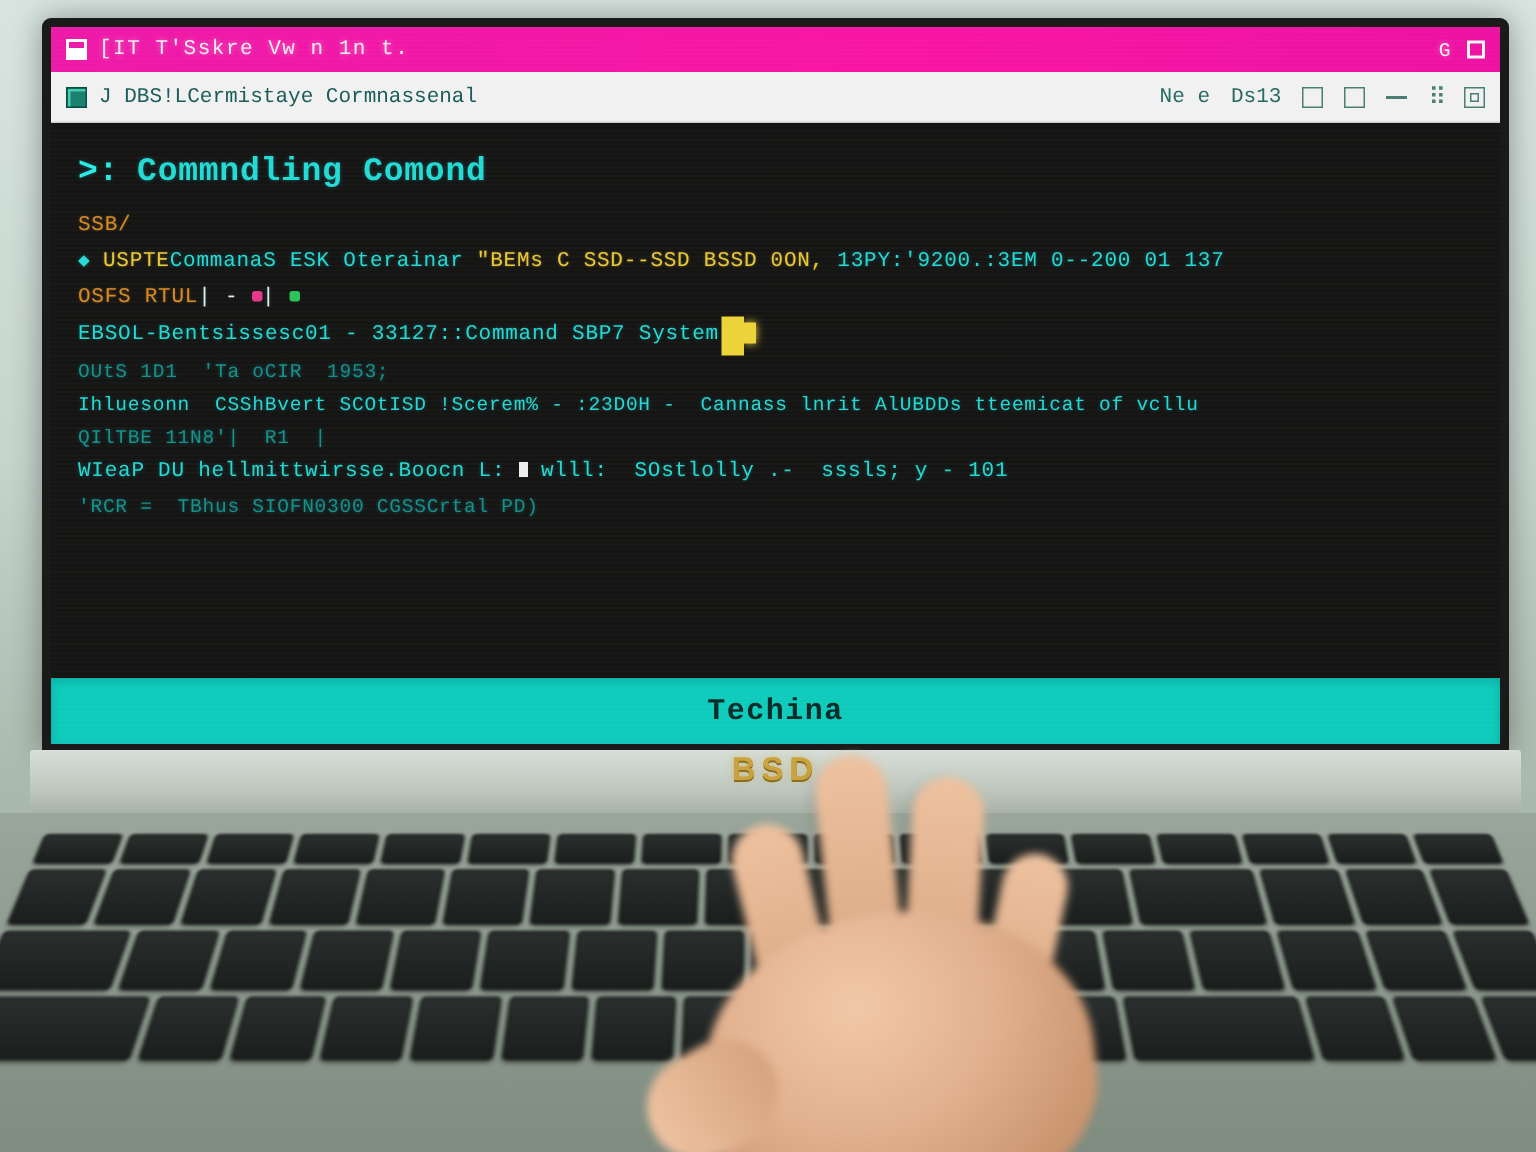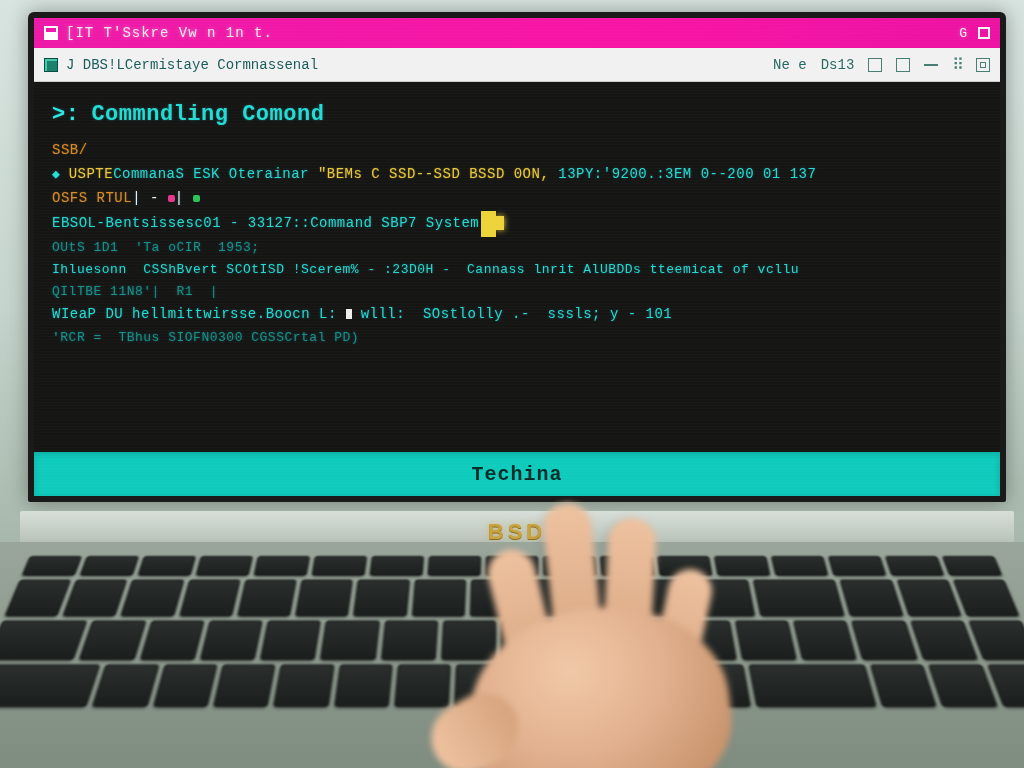--- a/index.html
+++ b/index.html
@@ -154,21 +154,21 @@
   }
 
   
   .hinge {
     position:absolute;
     top: 500px;
     left: 20px; right: 10px;
     height: 42px;
     background: linear-gradient(180deg,#d7dfd8 0%,#c0c9c0 60%,#a9b2a8 100%);
     border-radius: 2px;
-    display:flex;align-items:center;justify-content:center;margin-top:11px;
+    display:flex;justify-content:center;
   }
   .brand {
     font-family: Arial, sans-serif;
     font-size:22px;
     font-weight:800;
     letter-spacing:4px;
     color:#caa23e;
     text-shadow:0 1px 0 #8a6e1f, 0 0 6px rgba(202,162,62,.5);
   }
 

